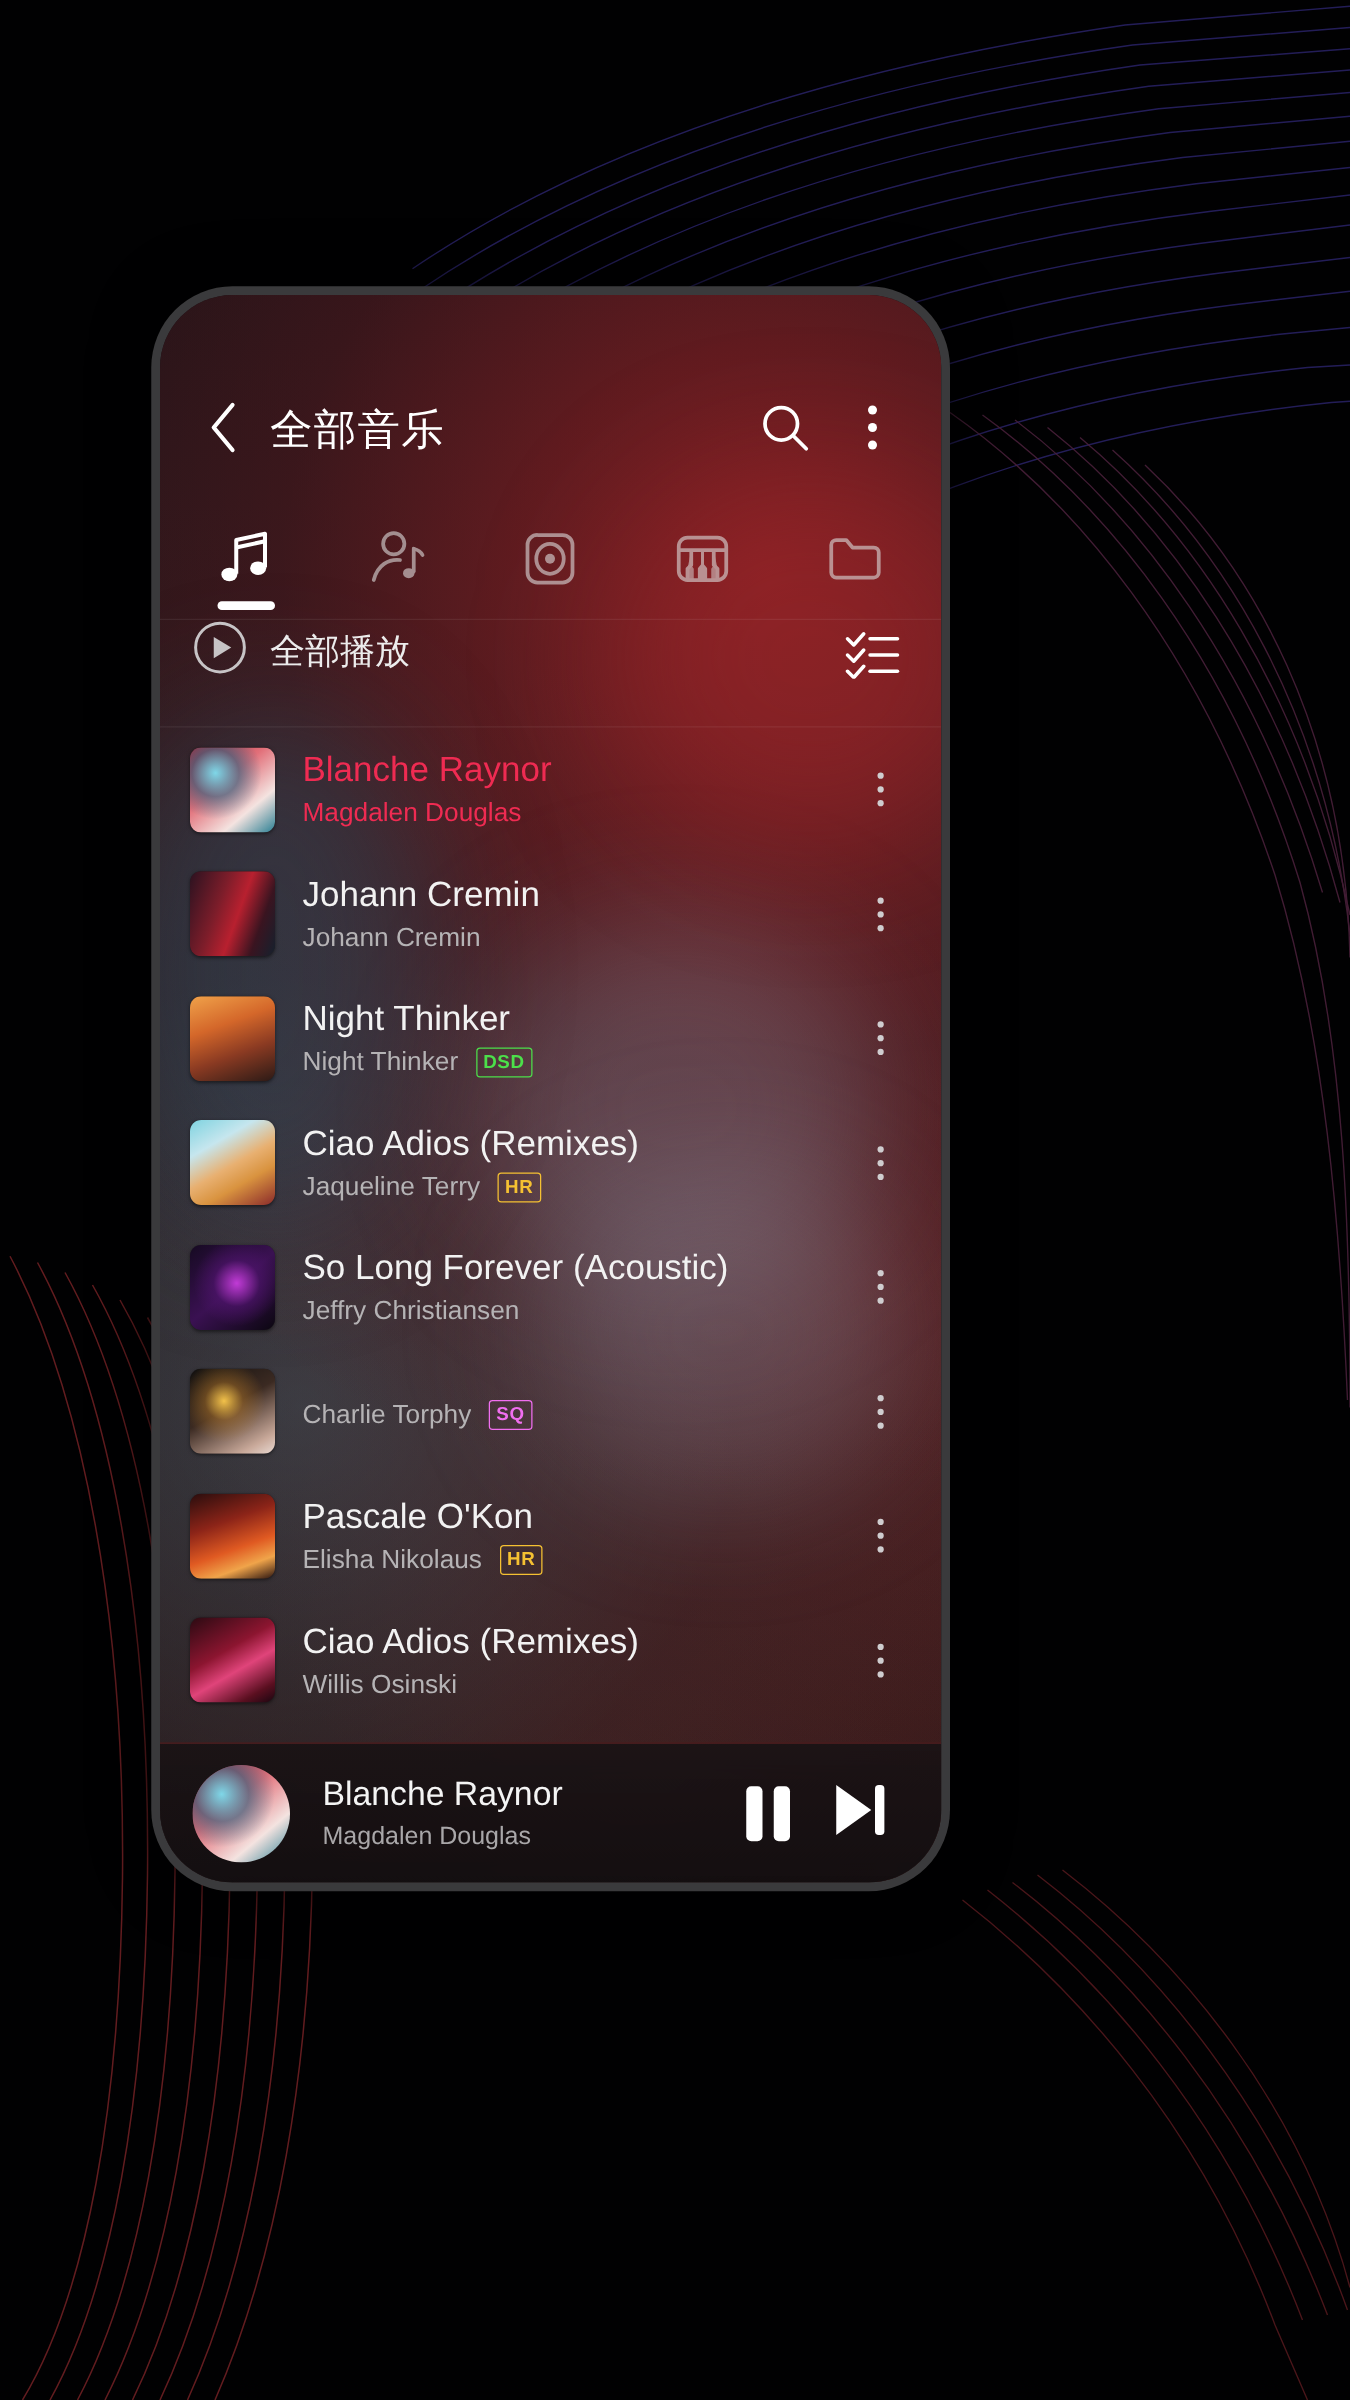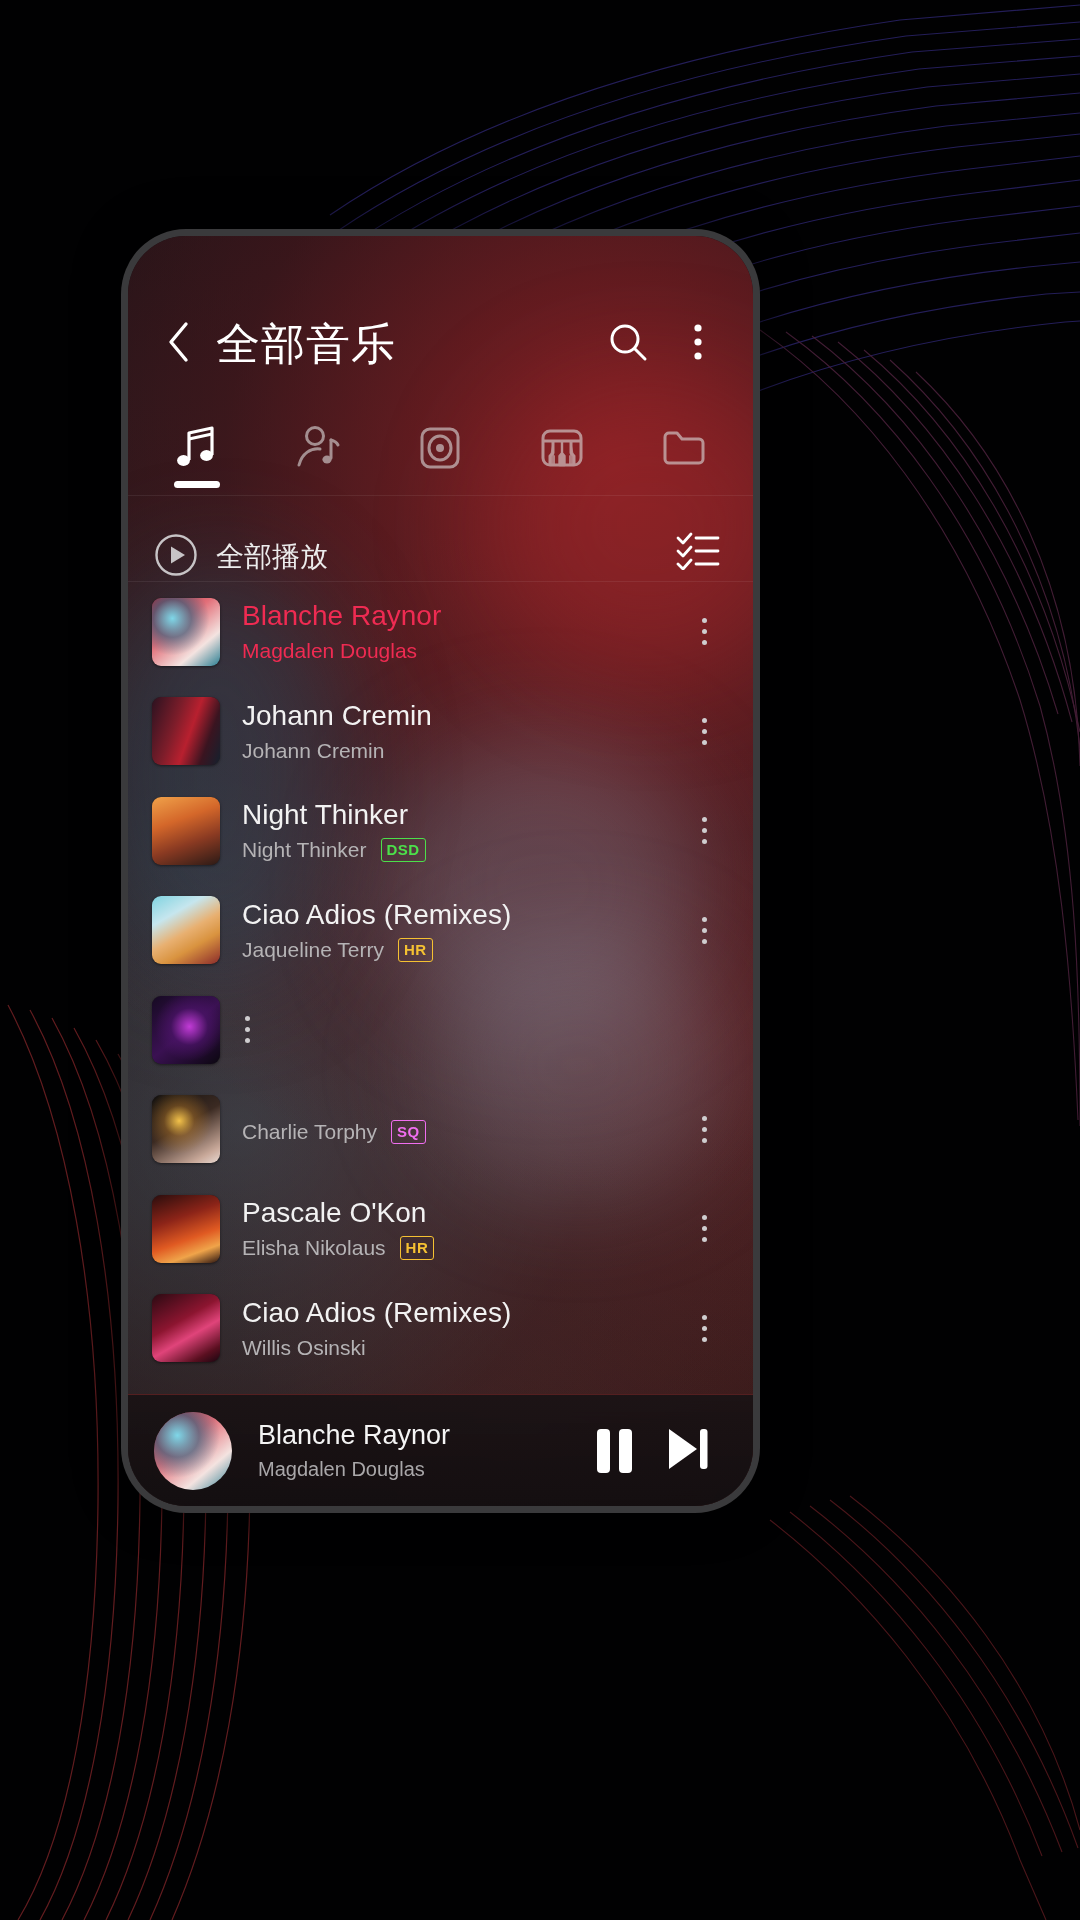--- a/index.html
+++ b/index.html
@@ -45,41 +45,41 @@
   .blob.b4 { left: 360px; top: 140px; width: 320px; height: 300px; background: rgba(150,36,40,.55); }
 
   
   .appbar {
     position: relative; z-index: 3;
     height: 120px; margin-top: 48px;
     display: flex; align-items: center;
     padding: 0 26px 0 24px;
   }
   .back-btn { width: 54px; height: 54px; display: flex; align-items: center; justify-content: center; cursor: pointer; }
-  .page-title { color: #fff; font-size: 44px; margin-left: 10px; letter-spacing: 1px; }
+  .page-title { color: #fff; font-size: 34px; margin-left: 10px; letter-spacing: 1px; }
   .appbar-spacer { flex: 1; }
   .appbar-icon { width: 58px; height: 58px; display: flex; align-items: center; justify-content: center; cursor: pointer; margin-left: 12px; }
 
   
   .tabs {
     position: relative; z-index: 3;
     height: 92px;
     display: flex; align-items: center;
     padding: 0 8px;
     border-bottom: 1px solid rgba(255,255,255,.07);
   }
   .tab { flex: 1; height: 92px; display: flex; flex-direction: column; align-items: center; justify-content: center; cursor: pointer; position: relative; }
   .tab .glyph { opacity: .62; }
   .tab.active .glyph { opacity: 1; }
   .tab-underline { position: absolute; bottom: 8px; width: 46px; height: 7px; border-radius: 4px; background: #fff; }
 
   
   .playall {
     position: relative; z-index: 3;
-    height: 86px; display: flex; align-items: flex-end;
+    height: 86px; display: flex; align-items: flex-start;
     padding: 0 26px 0 26px;
     border-bottom: 1px solid rgba(255,255,255,.07);
   }
   .playall-left { display: flex; align-items: center; cursor: pointer; }
   .playall-label { color: #ececec; font-size: 28px; margin-left: 18px; }
   .playall-spacer { flex: 1; }
 
   
   .songlist { position: relative; z-index: 3; }
   .song {
@@ -374,20 +374,26 @@
             <div class="more-btn">
               <span></span>
               <span></span>
               <span></span>
             </div>
           </div>
           <div class="song">
             <div class="art">
               <i style="background: radial-gradient(circle at 55% 45%, rgb(193, 59, 214) 0%, rgba(80, 20, 110, 0.6) 35%, rgba(0, 0, 0, 0) 65%), linear-gradient(140deg, rgb(22, 10, 34) 0%, rgb(58, 17, 82) 50%, rgb(11, 7, 16) 100%);"></i>
             </div>
+            <div class="song-meta">
+              <div class="song-title">So Long Forever (Acoustic)</div>
+              <div class="song-sub">
+                <div class="song-artist">Jeffry Christiansen</div>
+              </div>
+            </div>
             <div class="more-btn">
               <span></span>
               <span></span>
               <span></span>
             </div>
           </div>
           <div class="song">
             <div class="art">
               <i style="background: radial-gradient(circle at 40% 38%, rgb(242, 193, 74) 0%, rgba(180, 120, 40, 0.45) 26%, rgba(0, 0, 0, 0) 56%), linear-gradient(150deg, rgb(18, 16, 15) 0%, rgb(59, 42, 34) 45%, rgb(201, 169, 154) 85%, rgb(232, 217, 210) 100%);"></i>
             </div>

